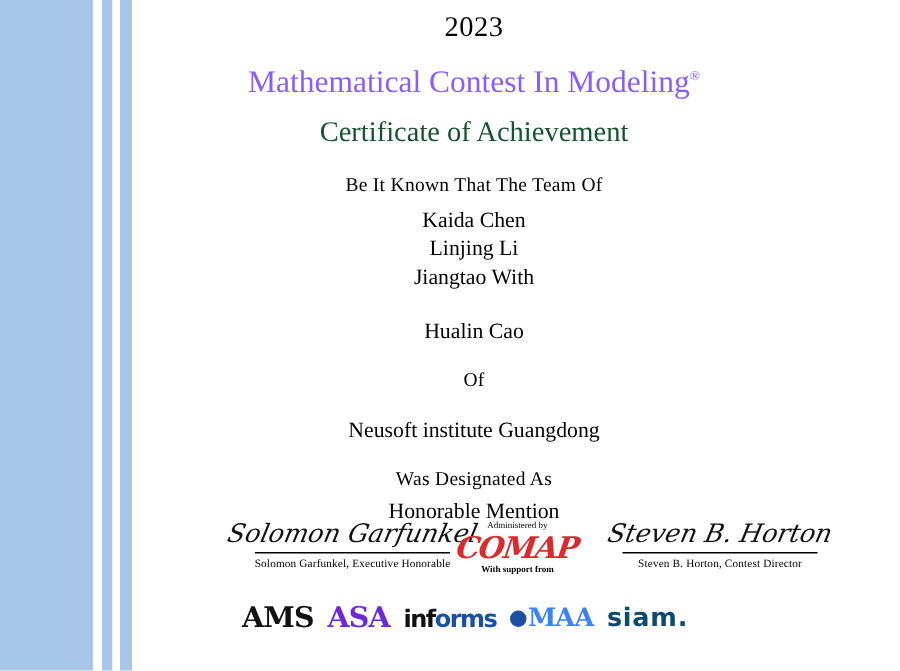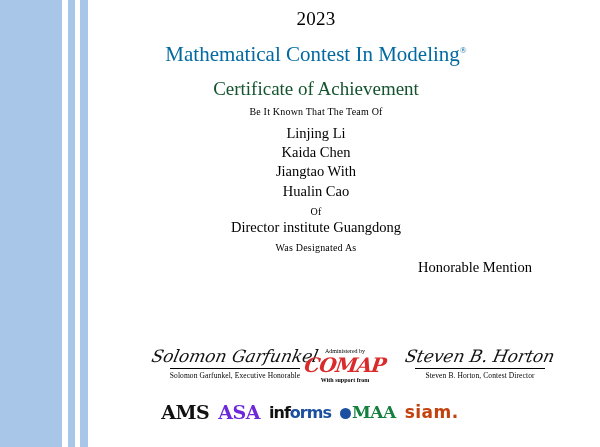--- a/index.html
+++ b/index.html
@@ -65,55 +65,54 @@
   }
   .year {
     margin-top: 8px;
     font-size: 19px;
     color: #000;
     letter-spacing: 0.3px;
   }
   .title-main {
     margin-top: 12px;
     font-size: 21px;
-    color: #0369a1;
+    color: #8b5cf6;
   }
   .title-main .reg {
     font-size: 9px;
     vertical-align: super;
   }
   .title-sub {
     margin-top: 11px;
     font-size: 19px;
     color: #14532d;
   }
   .small-label {
-    font-size: 10px;
-    color: #000;
-    margin-top: 6px;
+    font-size: 13px;
+    color: #000;
+    margin-top: 15px;
     letter-spacing: 0.2px;
   }
   .name {
     font-size: 14.5px;
     color: #000;
     line-height: 19px;
   }
   .names-block {
     margin-top: 7px;
   }
   .single-name {
     font-size: 14.5px;
     color: #000;
-    margin-top: 2px;
+    margin-top: 18px;
   }
   .award {
     font-size: 14.5px;
     color: #000;
     margin-top: 6px;
-    text-align: right;
   }
   
   .sig-area {
     position: absolute;
     left: 100px;
     right: 0;
     top: 345px;
     height: 55px;
   }
   .sig-left, .sig-right {
@@ -204,37 +203,37 @@
     font-size: 16px;
     color: #111;
     letter-spacing: -1px;
     text-align: right;
   }
   .logo-informs .blue { color: #1b4fa0; }
   .logo-maa {
     font-family: "DejaVu Serif", serif;
     font-weight: bold;
     font-size: 17px;
-    color: #15803d;
+    color: #3b82f6;
     letter-spacing: -0.5px;
   }
   .logo-maa .dot {
     display: inline-block;
     width: 11px;
     height: 11px;
     border-radius: 50%;
     background: #1b4fa0;
     vertical-align: middle;
     margin-right: 1px;
   }
   .logo-siam {
     font-family: "DejaVu Sans", sans-serif;
     font-weight: bold;
     font-size: 17px;
-    color: #c2410c;
+    color: #0c4a6e;
     letter-spacing: 0.5px;
   }
 </style>
 </head>
 <body>
 
 <div class="certificate">
 
   <div class="left-bars">
     <div class="bar-wide"></div>
@@ -250,29 +249,29 @@
 
     <div class="title-main">
       <span>Mathematical Contest In Modeling</span><span class="reg">®</span>
     </div>
 
     <div class="title-sub">Certificate of Achievement</div>
 
     <div class="small-label">Be It Known That The Team Of</div>
 
     <div class="names-block">
+      <div class="name">Kaida Chen</div>
       <div class="name">Linjing Li</div>
-      <div class="name">Kaida Chen</div>
       <div class="name">Jiangtao With</div>
     </div>
 
     <div class="single-name">Hualin Cao</div>
 
     <div class="small-label">Of</div>
-    <div class="single-name">Director institute Guangdong</div>
+    <div class="single-name">Neusoft institute Guangdong</div>
 
     <div class="small-label">Was Designated As</div>
     <div class="award">Honorable Mention</div>
 
   </div>
 
   <div class="sig-area">
 
     <div class="sig-left">
       <div class="sig-script">Solomon Garfunkel</div>

